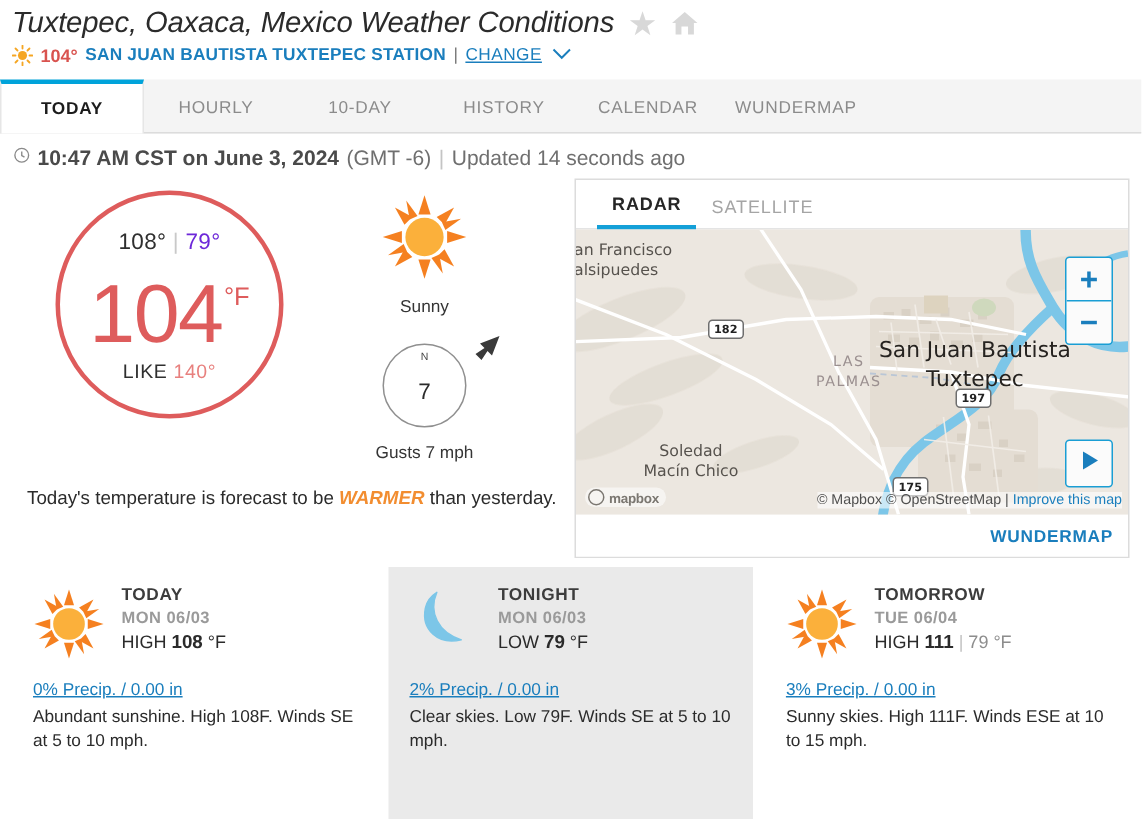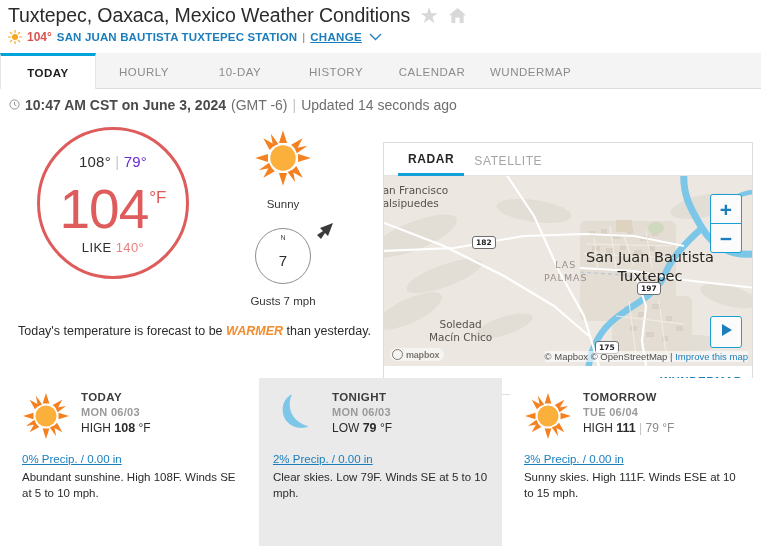--- a/index.html
+++ b/index.html
@@ -24,20 +24,21 @@
     display: flex;
     align-items: center;
     gap: 9px;
   }
   .page-title {
     font-size: 19.5px;
     font-weight: normal;
     color: #2b2b2b;
     letter-spacing: -0.1px;
     white-space: nowrap;
+    font-style: italic;
   }
   .fav-icon, .home-icon {
     display: inline-block;
     line-height: 1;
     color: #d8d8d8;
   }
   .fav-icon { font-size: 22px; }
   .home-icon svg { display: block; }
 
   .station-row {
@@ -52,21 +53,21 @@
   .mini-sun { display:inline-block; width:14px; height:14px; }
   .station-temp { color: #d9534f; font-weight: bold; font-size: 12px; }
   .station-name {
     color: #1a7ebd;
     letter-spacing: 0.15px;
     text-decoration: none;
   }
   .pipe-sep { color: #777; font-weight: normal; }
   .change-link {
     color: #1a7ebd;
-    font-weight: bold;
+    font-weight: normal;
     letter-spacing: 0.3px;
   }
   .chev {
     display: inline-block;
     margin-left: 2px;
     color: #1a7ebd;
     font-size: 11px;
   }
 
   
@@ -202,21 +203,20 @@
     color: #2b2b2b;
     margin-top: 17px;
     padding-left: 10px;
   }
   .warmer { color: #f28d30; font-style: italic; font-weight: bold; }
 
   
   .right-col {
     width: 372px;
     margin-left: 5px;
-    margin-top: 23px;
   }
   .radar-panel {
     border: 1px solid #dcdcdc;
     background: #fff;
     box-sizing: border-box;
   }
   .radar-tabs {
     display: flex;
     align-items: flex-end;
     height: 32px;

